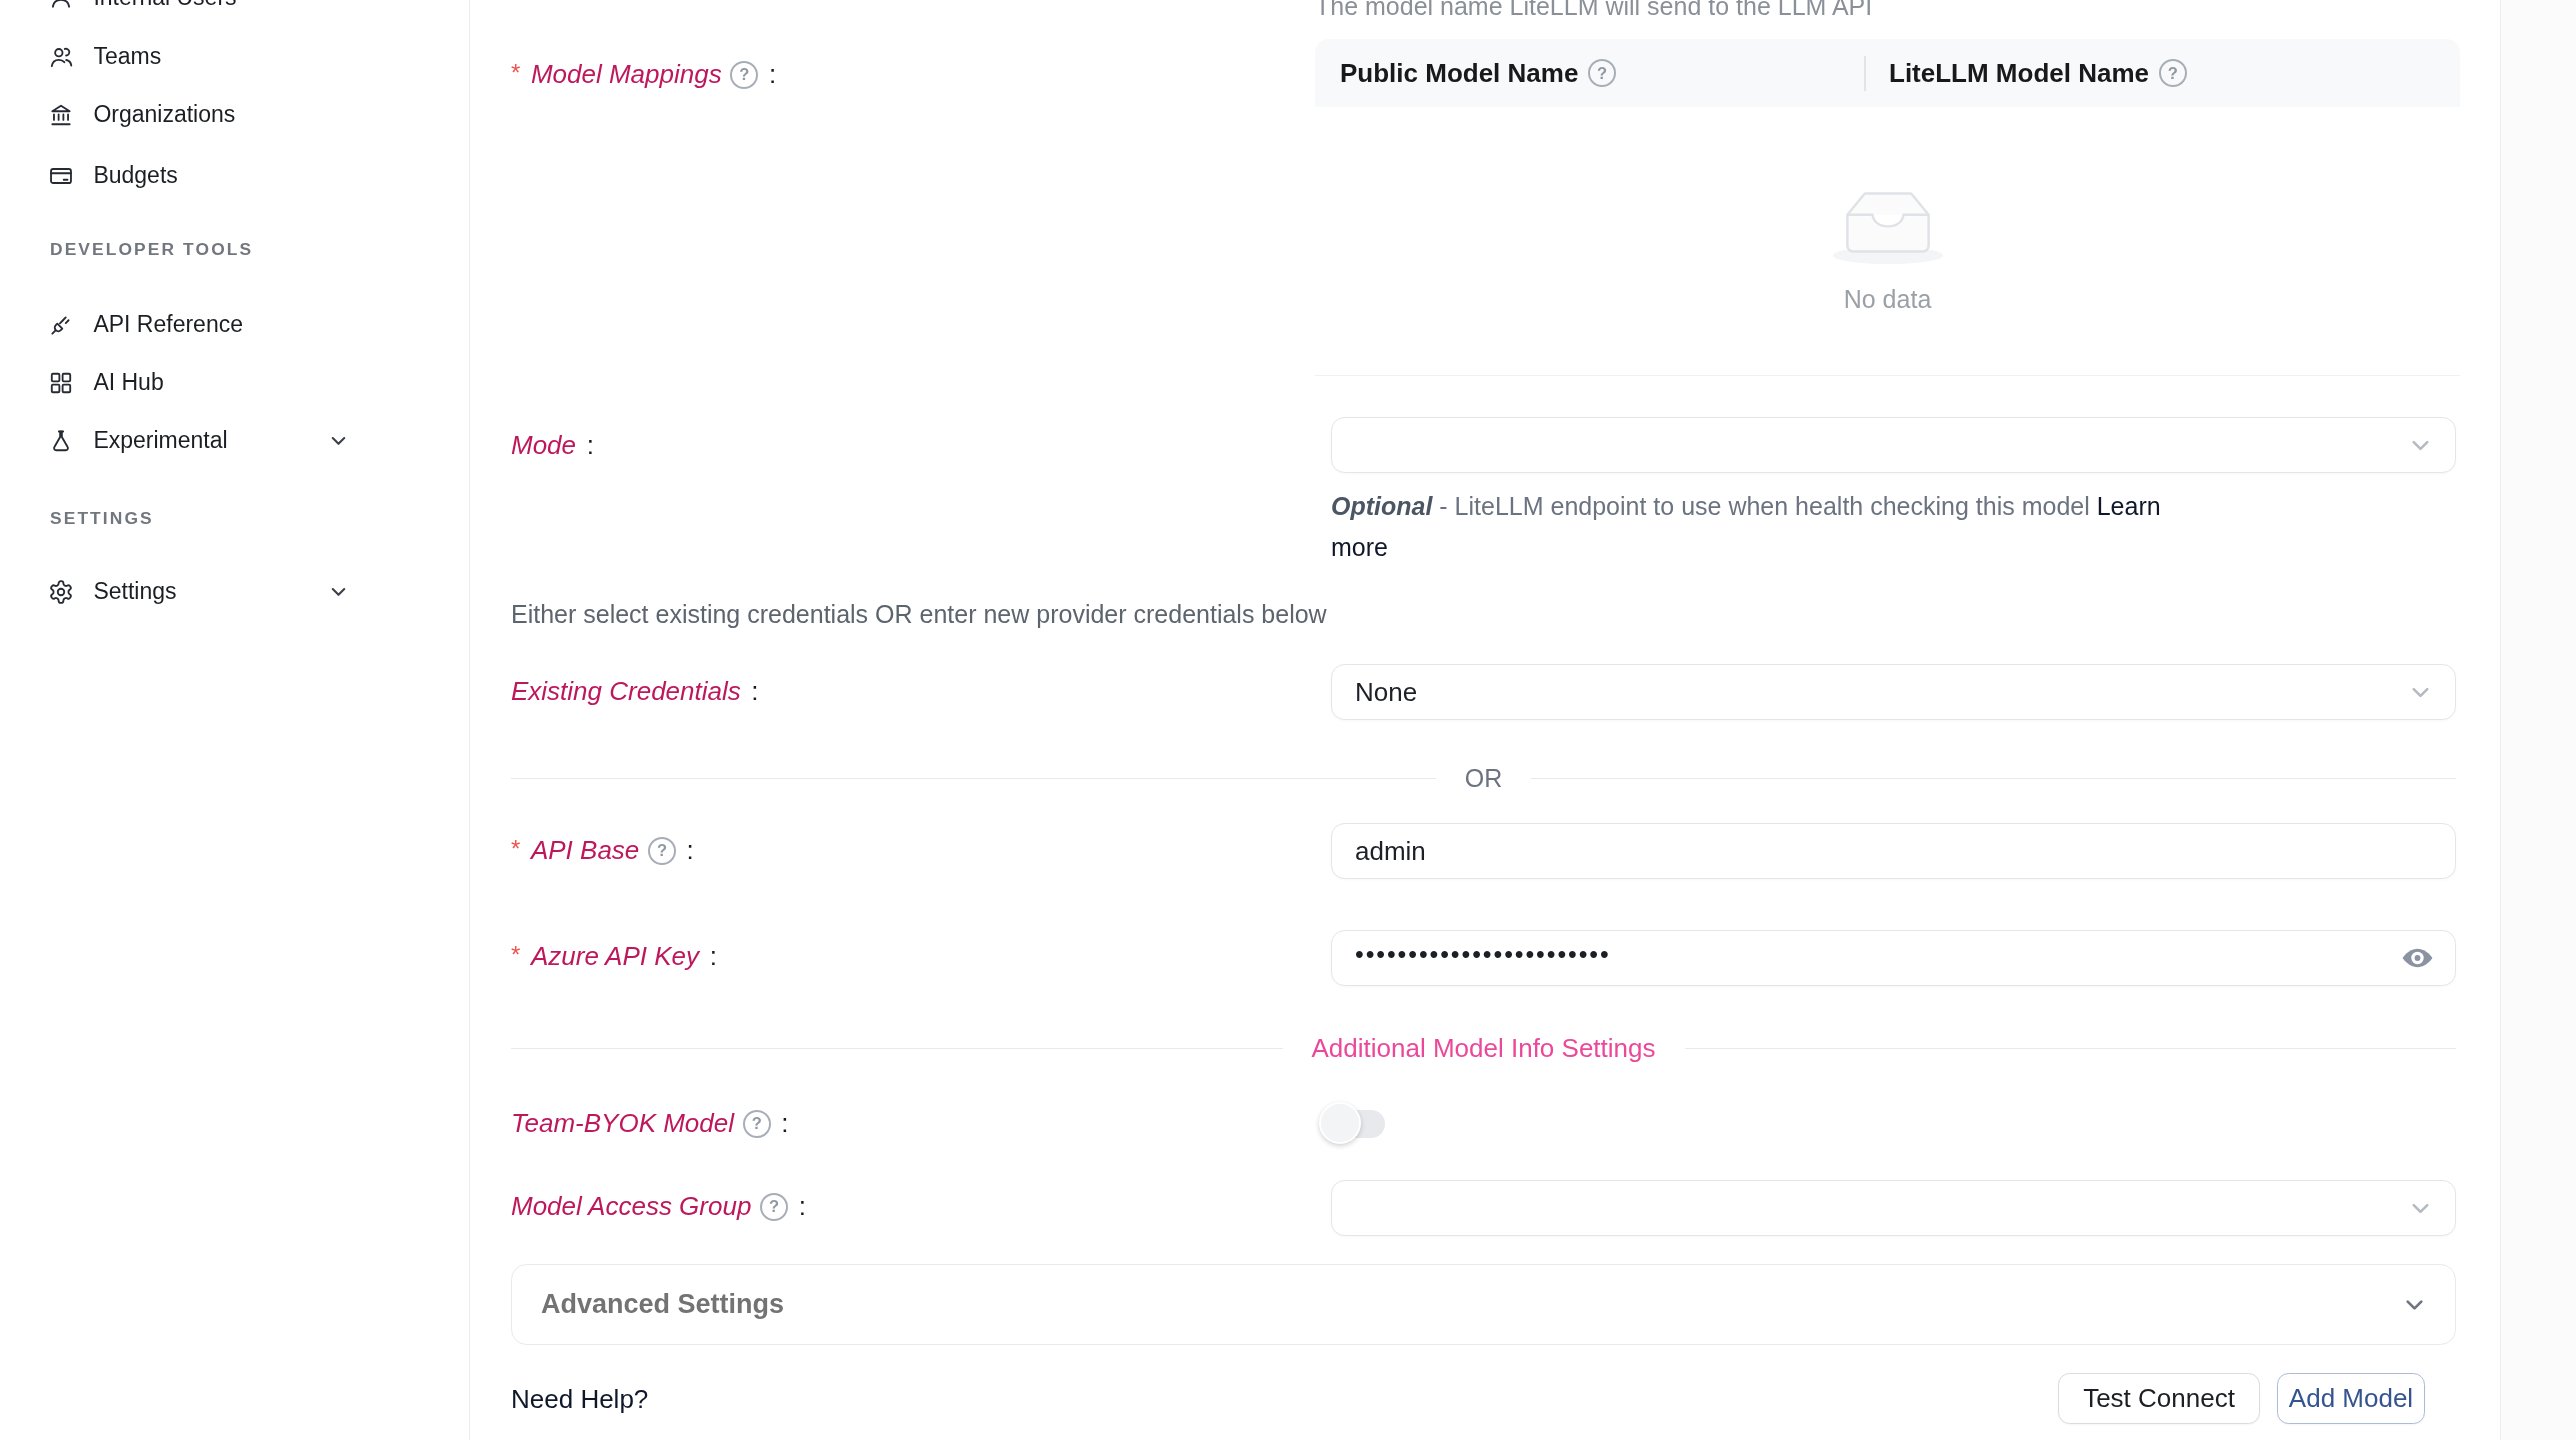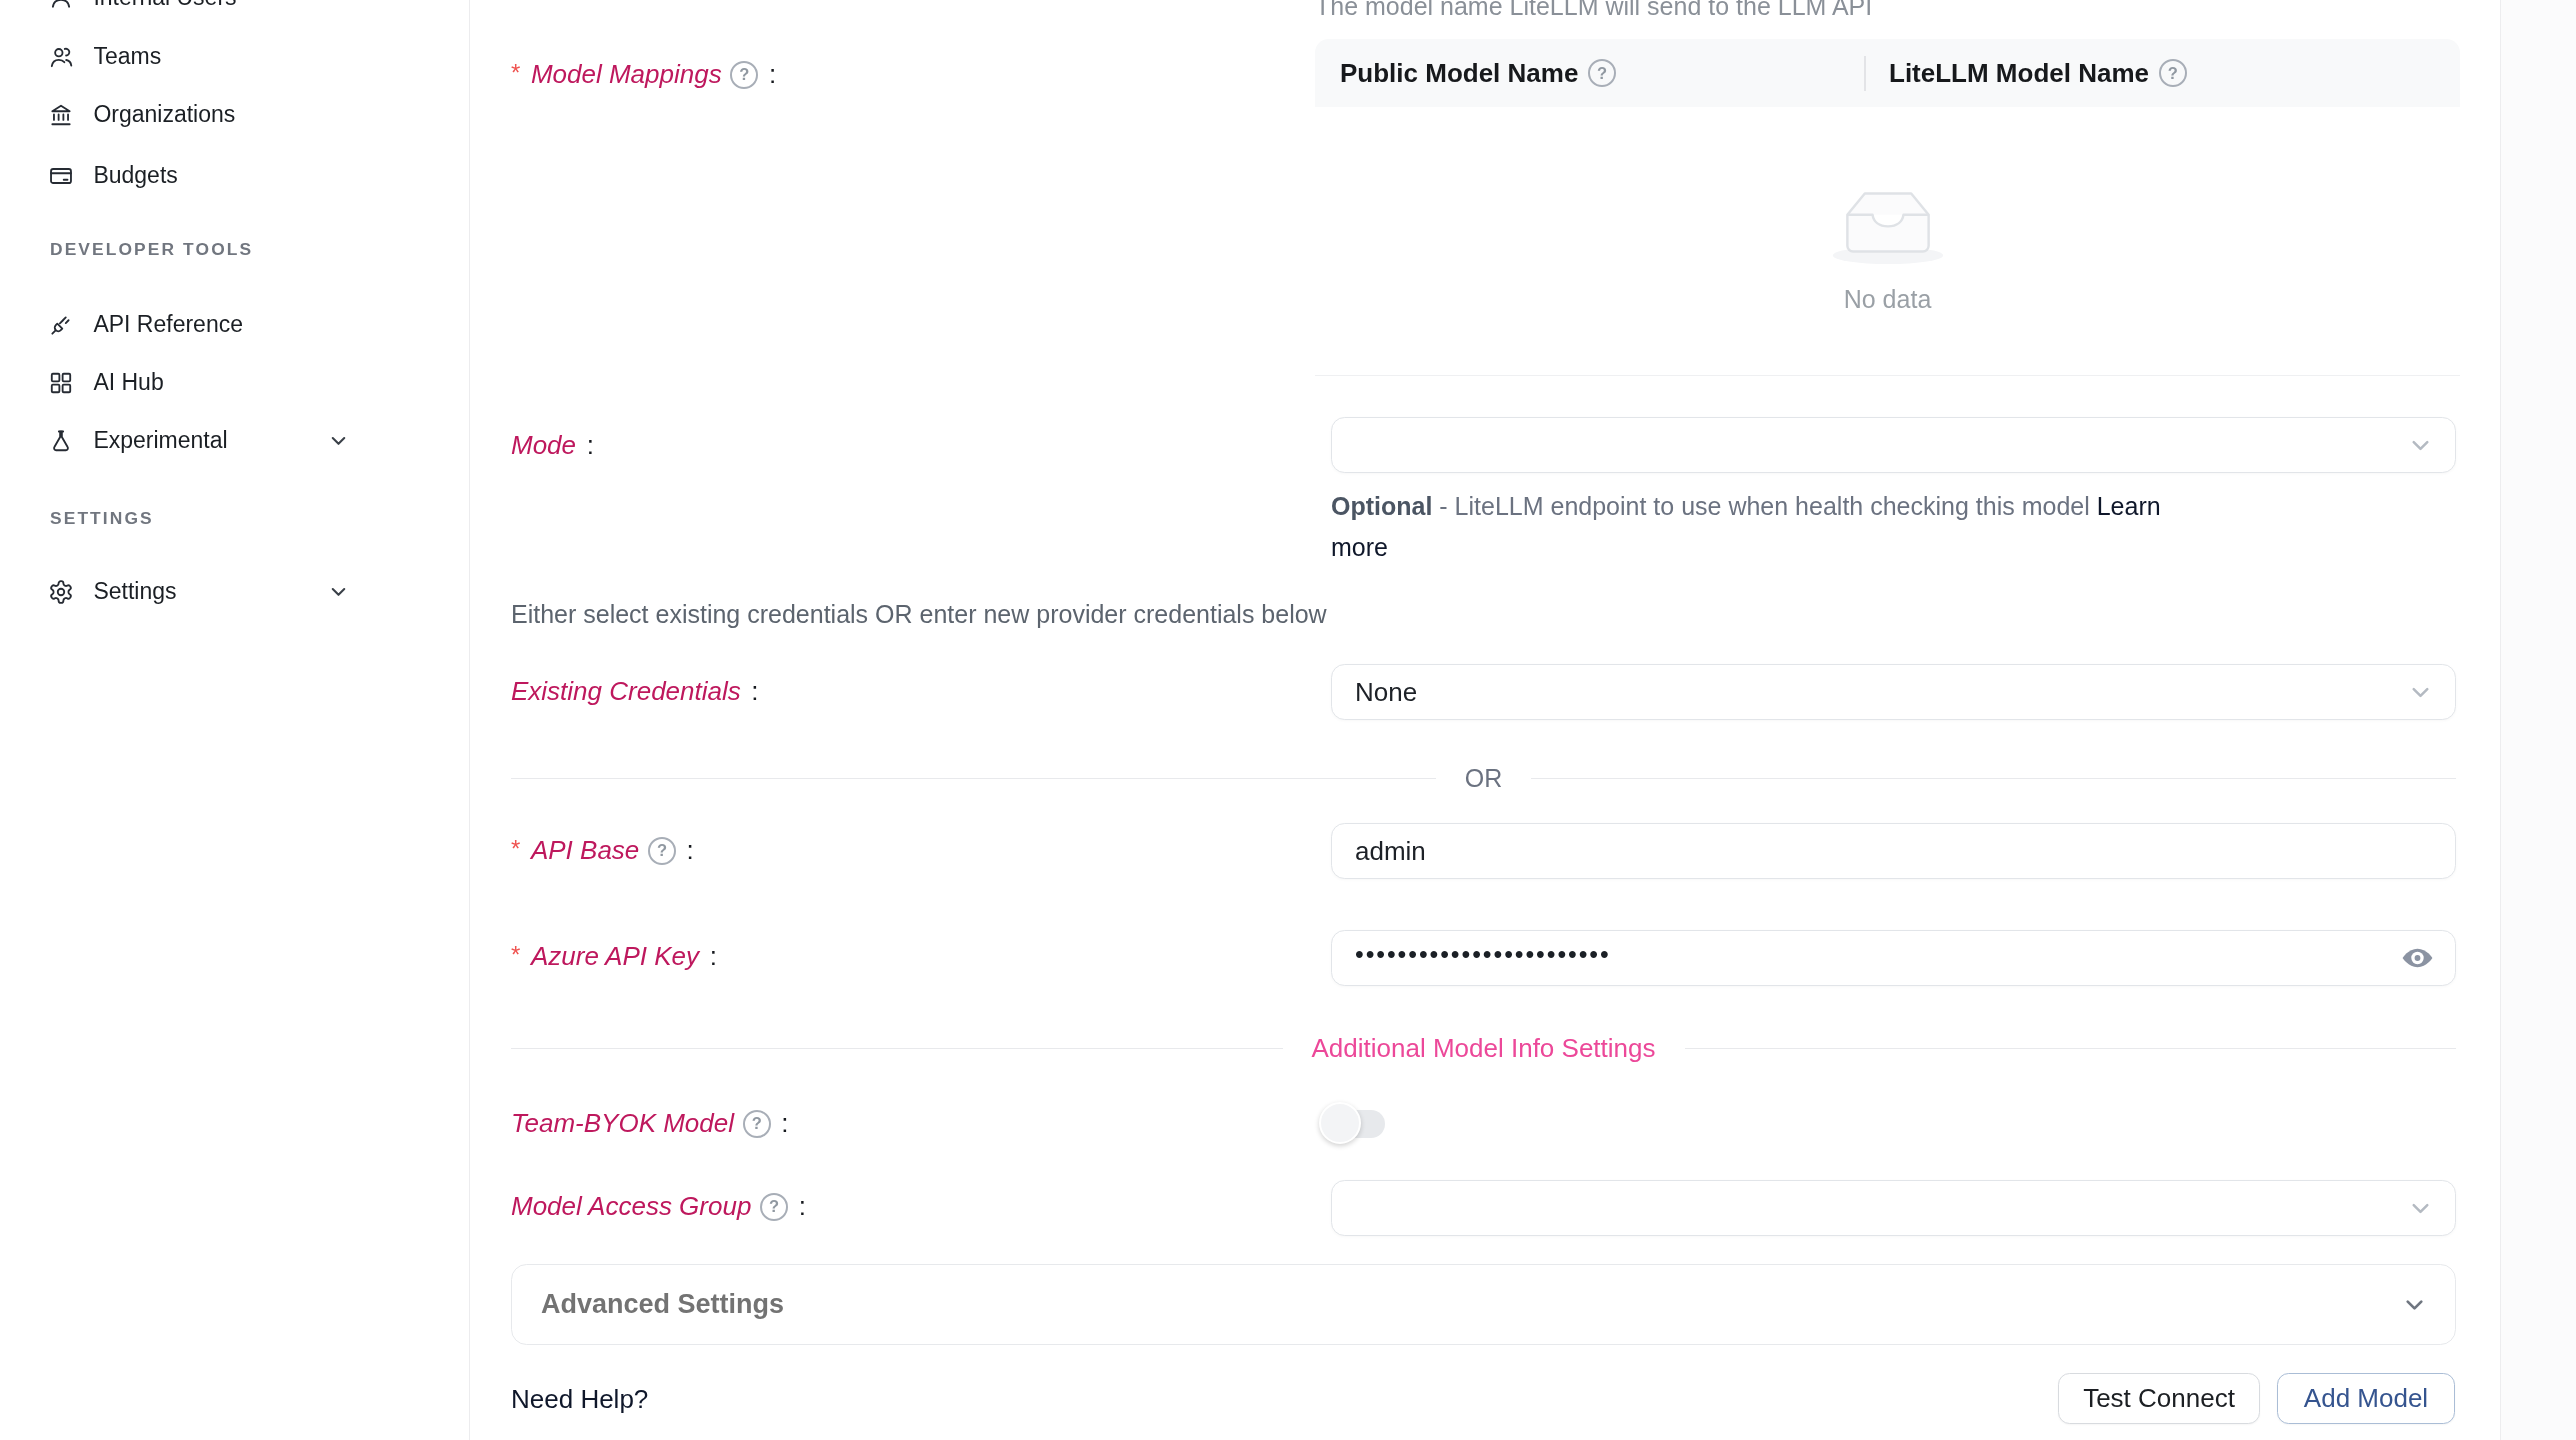--- a/index.html
+++ b/index.html
@@ -58,21 +58,21 @@
     display:flex; align-items:center; }
   .tdivider .line { flex:1; height:1.9px; background:#e8e9ec; }
   .tdivider .dtext { padding:0 29px; white-space:nowrap; }
   #or-text { font-size:25px; color:#6b7280; }
   #amis-text { font-size:26px; color:#ec4899; }
 
   
   #table-caption { position:absolute; left:1315px; top:-7.7px; font-size:25px; color:#8a9098; white-space:nowrap; }
   #mode-helper { position:absolute; left:1331px; top:486px; width:1133px;
     font-size:25px; line-height:41px; color:#6b7280; }
-  #mode-helper b { color:#4b5563; }
+  #mode-helper b { color:#4b5563;font-style:italic; }
   .blue-link { color:#0f172a; cursor:pointer; }
   #cred-note { position:absolute; left:511px; top:600px; font-size:25px; color:#5c646e; white-space:nowrap; }
   #need-help { position:absolute; left:511px; top:1384px; font-size:26px; }
 
   
   #byok-toggle { position:absolute; left:1319px; top:1102px; width:70px; height:43px; cursor:pointer; }
   #byok-toggle .track { position:absolute; left:3.9px; top:7.7px; width:62px; height:28px;
     border-radius:14.5px; background:#e7e9ec; }
   #byok-toggle .knob { position:absolute; left:0; top:0; width:42px; height:42px;
     border-radius:50%; background:#f3f4f6; border:2.9px solid #fff;
@@ -83,21 +83,21 @@
     background:#fff; border:1.9px solid #e7e9ec; border-radius:15.5px;
     display:flex; align-items:center; padding:0 25px 0 29px; cursor:pointer; }
   #advanced .title { font-size:27px; font-weight:700; color:#737373; }
   #advanced .adv-chev { margin-left:auto; width:31px; height:31px; }
 
   
   .btn { position:absolute; top:1373px; height:51px; background:#fff; border-radius:11.6px;
     display:flex; align-items:center; justify-content:center; font-size:26px; cursor:pointer;
     box-shadow:0 1px 1.9px rgba(0,0,0,0.04); }
   #btn-test { left:2058px; width:202px; border:1.9px solid #d8dbdf; color:#1c1f23; }
-  #btn-add { left:2277px; width:178px; border:1.9px solid #aabdd6; color:#35548f; }
+  #btn-add { left:2277px; width:148px; border:1.9px solid #aabdd6; color:#35548f; }
 </style>
 </head>
 <body>
 
 <div id="app">
 
   <nav id="sidebar">
 
     <div class="side-item" style="top:-20.3px">
       <span class="sicon">

